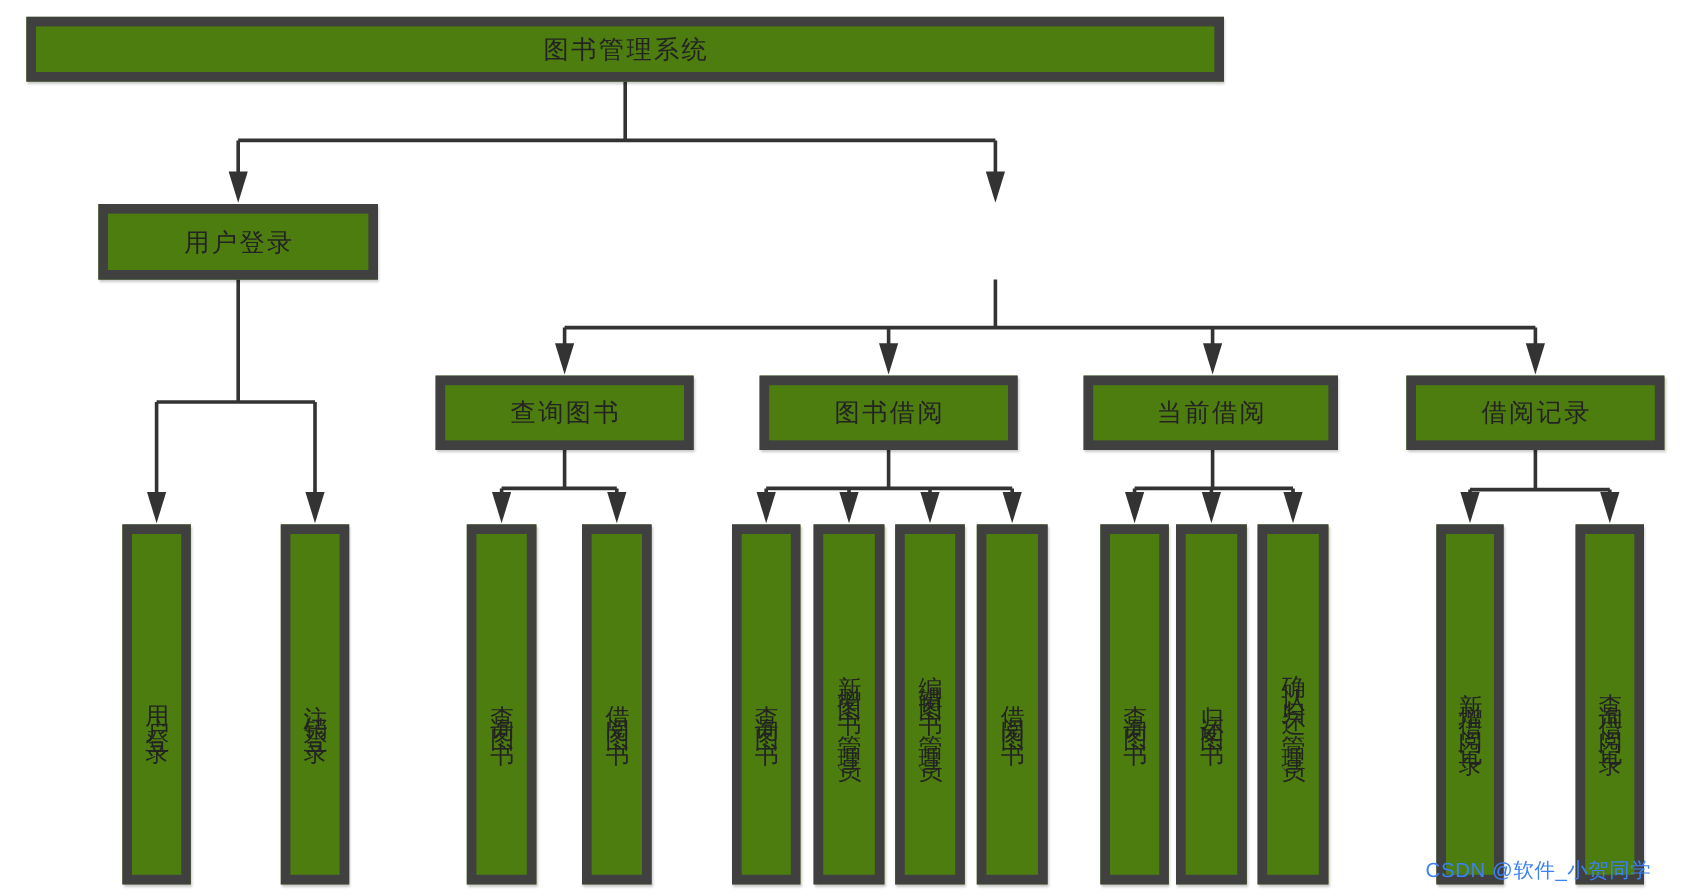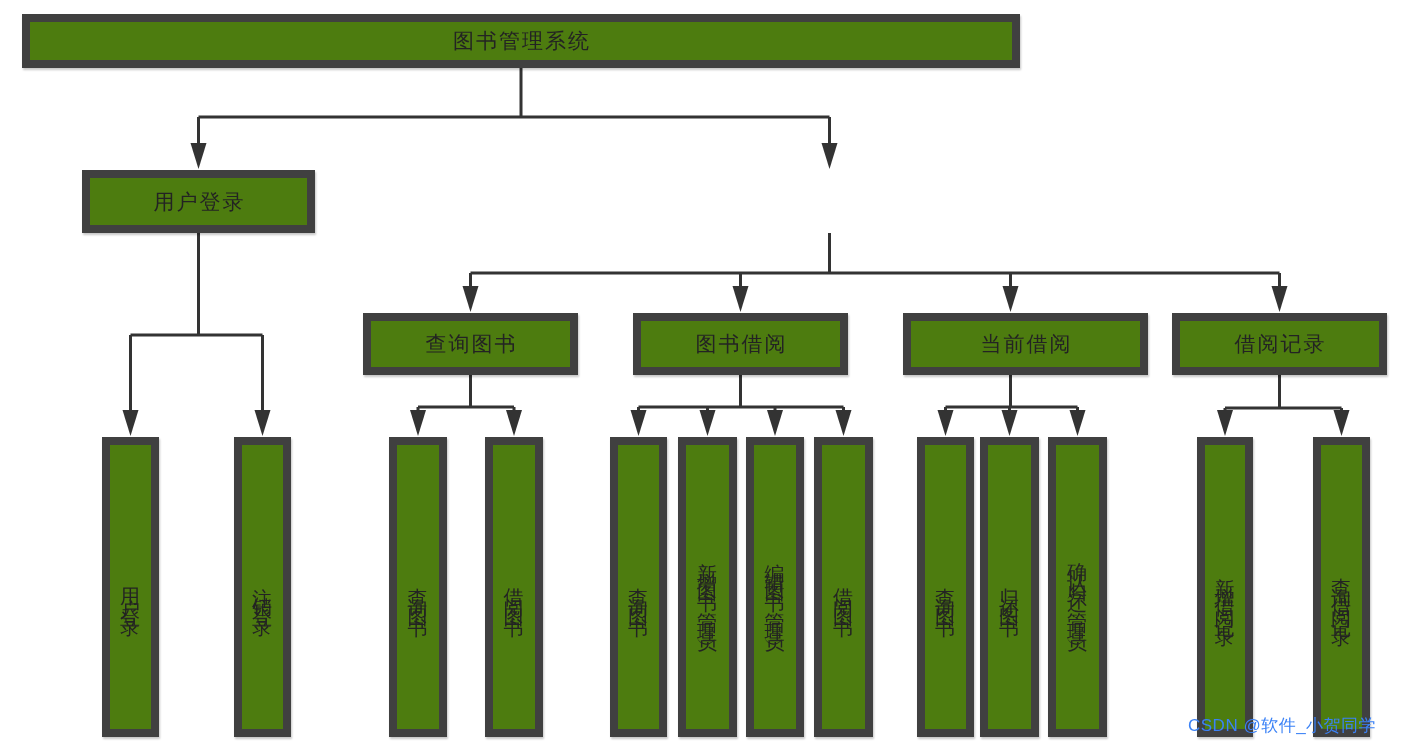--- a/index.html
+++ b/index.html
@@ -83,21 +83,21 @@
   <div class="box h" style="left:82px;top:170px;width:233px;height:63px">
     <span>用户登录</span>
   </div>
 
   <div class="box h" style="left:363px;top:313px;width:215px;height:62px">
     <span>查询图书</span>
   </div>
   <div class="box h" style="left:633px;top:313px;width:215px;height:62px">
     <span>图书借阅</span>
   </div>
-  <div class="box h" style="left:903px;top:313px;width:245px;height:62px">
+  <div class="box h" style="left:903px;top:313px;width:212px;height:62px">
     <span>当前借阅</span>
   </div>
   <div class="box h" style="left:1172px;top:313px;width:215px;height:62px">
     <span>借阅记录</span>
   </div>
 
   <div class="box v" style="left:102px;top:437px;width:57px;height:300px">
     <span>用户登录</span>
   </div>
   <div class="box v" style="left:234px;top:437px;width:57px;height:300px">

